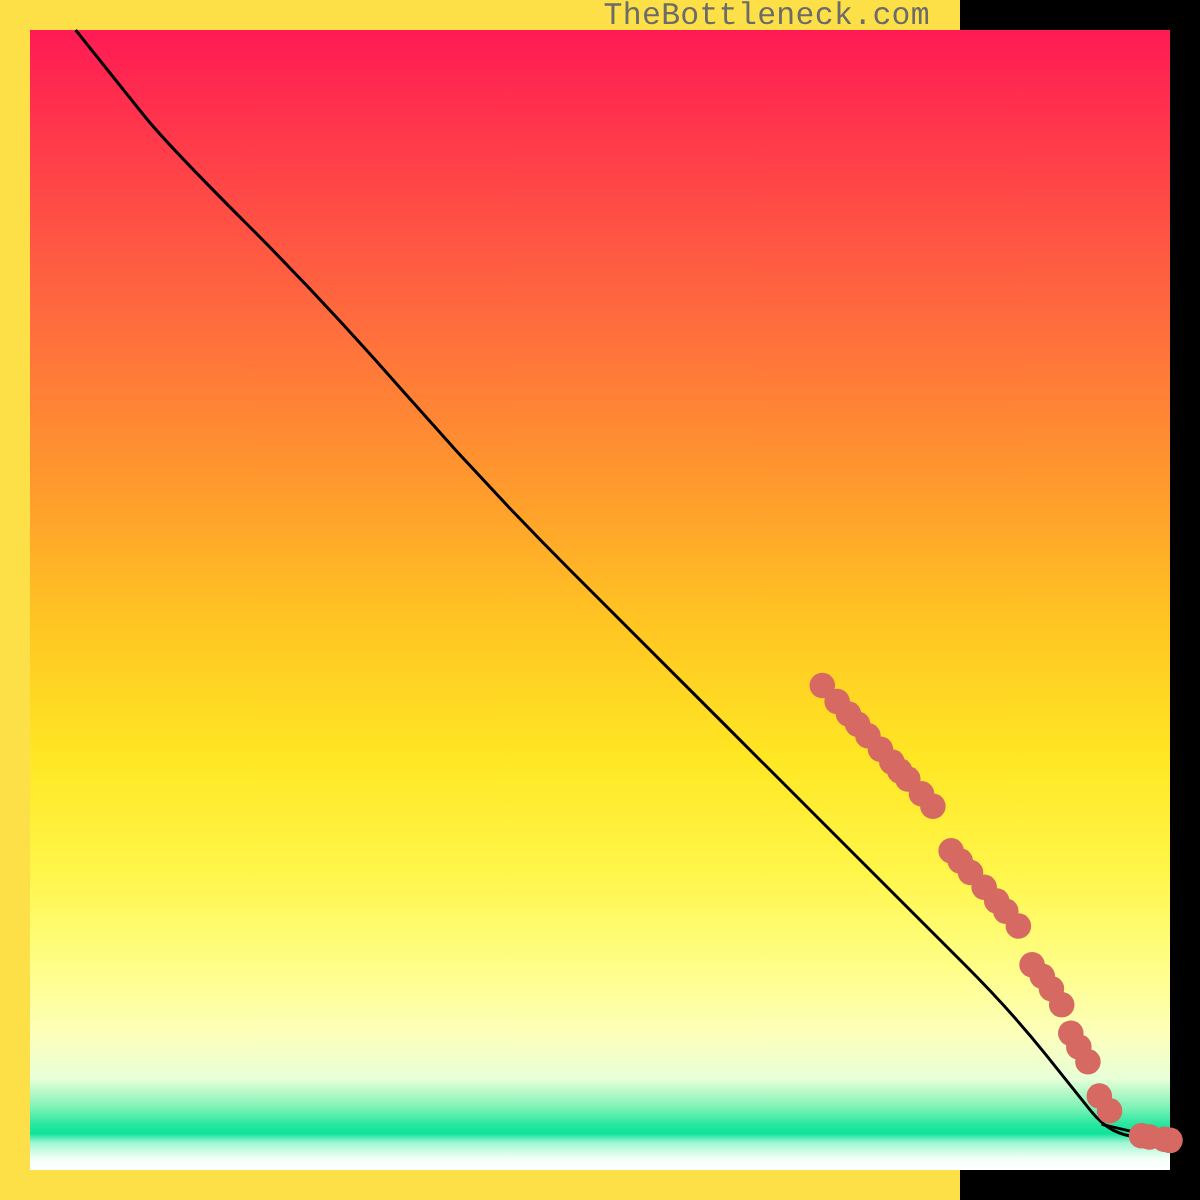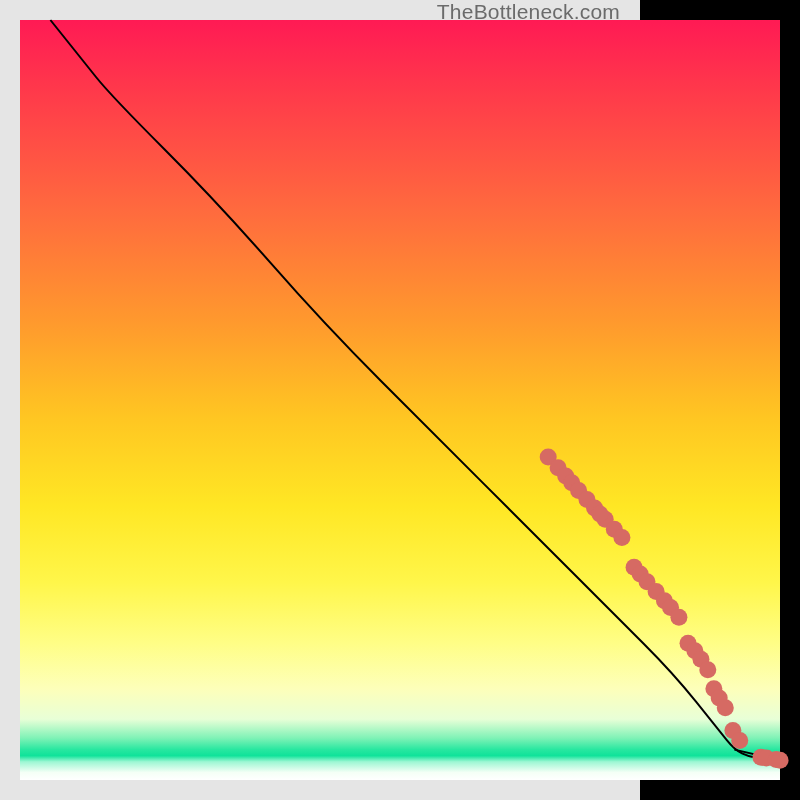--- a/index.html
+++ b/index.html
@@ -8,21 +8,22 @@
     width: 800px;
     height: 800px;
     background: #000;
     overflow: hidden;
     font-family: Arial, Helvetica, sans-serif;
   }
   .frame {
     position: relative;
     width: 640px;
     height: 800px;
-    background: #e5e5e5;
+    background: #fde047;
+    font-family: Liberation Mono, monospace;
   }
   .plot-area {
     position: absolute;
     left: 20px;
     top: 20px;
     width: 760px;
     height: 760px;
     
     background: linear-gradient(
       to bottom,

